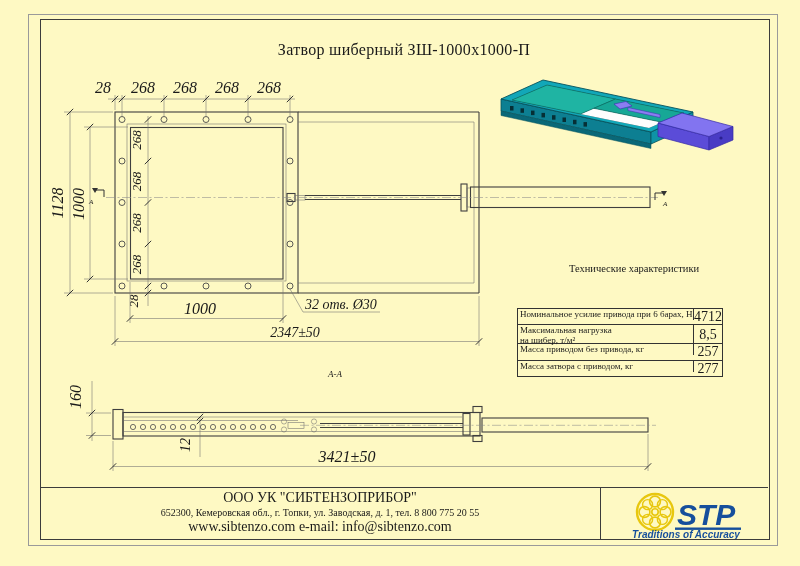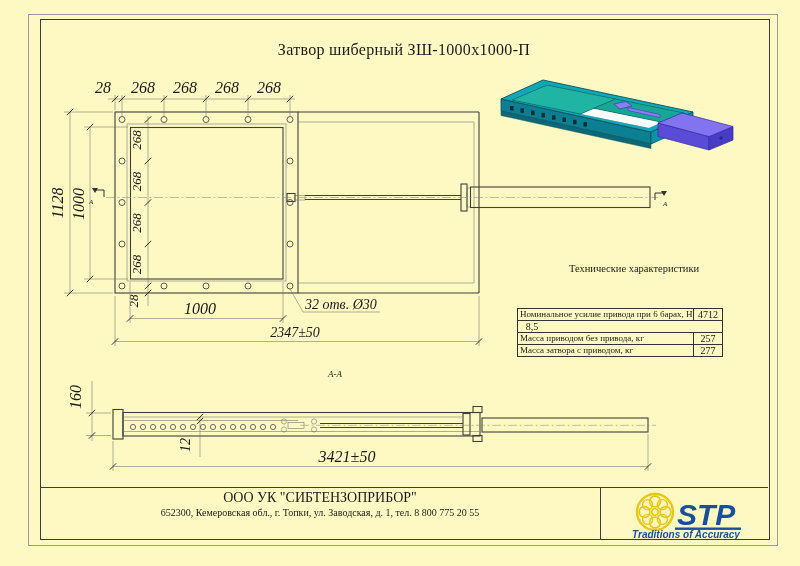--- a/index.html
+++ b/index.html
@@ -20,21 +20,21 @@
   text.dimS{font:italic 13px "Liberation Serif", serif;fill:#1a1a1a;}
   text.mk{font:italic 7px "Liberation Serif", serif;fill:#1a1a1a;}
   text.sec{font:italic 9px "Liberation Serif", serif;fill:#1a1a1a;}
   svg.render3d{position:absolute;left:488px;top:60px;width:260px;height:125px;}
   .spec{position:absolute;left:517px;top:263px;width:234px;}
   .spec-title{width:100%;text-align:center;font-size:10.5px;margin-bottom:17px;}
   .spec-table{border:1px solid #333;width:204px;font-size:9px;line-height:1.1;margin-top:34px;}
   .srow{display:flex;border-top:1px solid #333;}
   .srow:first-child{border-top:none;}
   .srow .lbl{width:176px;border-right:1px solid #333;padding:1px 0 0 2px;box-sizing:border-box;}
-  .srow .val{width:28px;text-align:center;font-size:10px;display:flex;align-items:center;justify-content:center;}
+  .srow .val{width:28px;text-align:center;font-size:14px;display:flex;align-items:center;justify-content:center;}
   .srow.r0 .lbl{height:11px;} .srow.r1 .lbl{height:18px;} .srow.r2 .lbl{height:11px;} .srow.r3 .lbl{height:11px;}
   .l2{display:block;}
   .footer{position:absolute;left:40px;top:487px;width:728px;height:51px;border-top:1.2px solid #3c3c3c;display:flex;}
   .f-left{width:561px;height:100%;border-right:1px solid #3c3c3c;text-align:center;box-sizing:border-box;padding-top:2px;}
   .f-line1{font-size:14px;} .f-line2{font-size:10px;margin-top:1px;} .f-line3{font-size:14px;margin-top:1px;}
   .f-right{width:167px;height:100%;position:relative;}
   .f-right svg{position:absolute;left:0;top:0;}
 </style>
 </head>
 <body>
@@ -265,37 +265,42 @@
   </svg>
 
   <div class="spec">
     <div class="spec-title">Технические характеристики</div>
     <div class="spec-table">
       <div class="srow r0">
         <div class="lbl">Номинальное усилие привода при 6 барах, Н</div>
         <div class="val">4712</div>
       </div>
       <div class="srow r1">
+        <div class="lbl">
+          <span class="l2">Максимальная нагрузка</span>
+          <span class="l2">на шибер, т/м²</span>
+        </div>
         <div class="val">8,5</div>
       </div>
       <div class="srow r2">
         <div class="lbl">Масса приводом без привода, кг</div>
         <div class="val">257</div>
       </div>
       <div class="srow r3">
         <div class="lbl">Масса затвора с приводом, кг</div>
         <div class="val">277</div>
       </div>
     </div>
   </div>
 
   <div class="footer">
     <div class="f-left">
       <div class="f-line1">ООО УК "СИБТЕНЗОПРИБОР"</div>
       <div class="f-line2">652300, Кемеровская обл., г. Топки, ул. Заводская, д. 1, тел. 8 800 775 20 55</div>
+      <div class="f-line3">www.sibtenzo.com e-mail: info@sibtenzo.com</div>
     </div>
     <div class="f-right">
       <svg width="167" height="51" viewBox="0 0 167 51">
         <g stroke="#e8c70e" fill="none">
           <circle cx="54" cy="24" r="18" stroke-width="2.4"></circle>
           <circle cx="54" cy="24" r="3.2" stroke-width="1.6"></circle>
           <circle cx="54" cy="13.5" r="5.4" stroke-width="1.6"></circle>
           <circle cx="54" cy="34.5" r="5.4" stroke-width="1.6"></circle>
           <circle cx="43.5" cy="24" r="5.4" stroke-width="1.6"></circle>
           <circle cx="64.5" cy="24" r="5.4" stroke-width="1.6"></circle>

